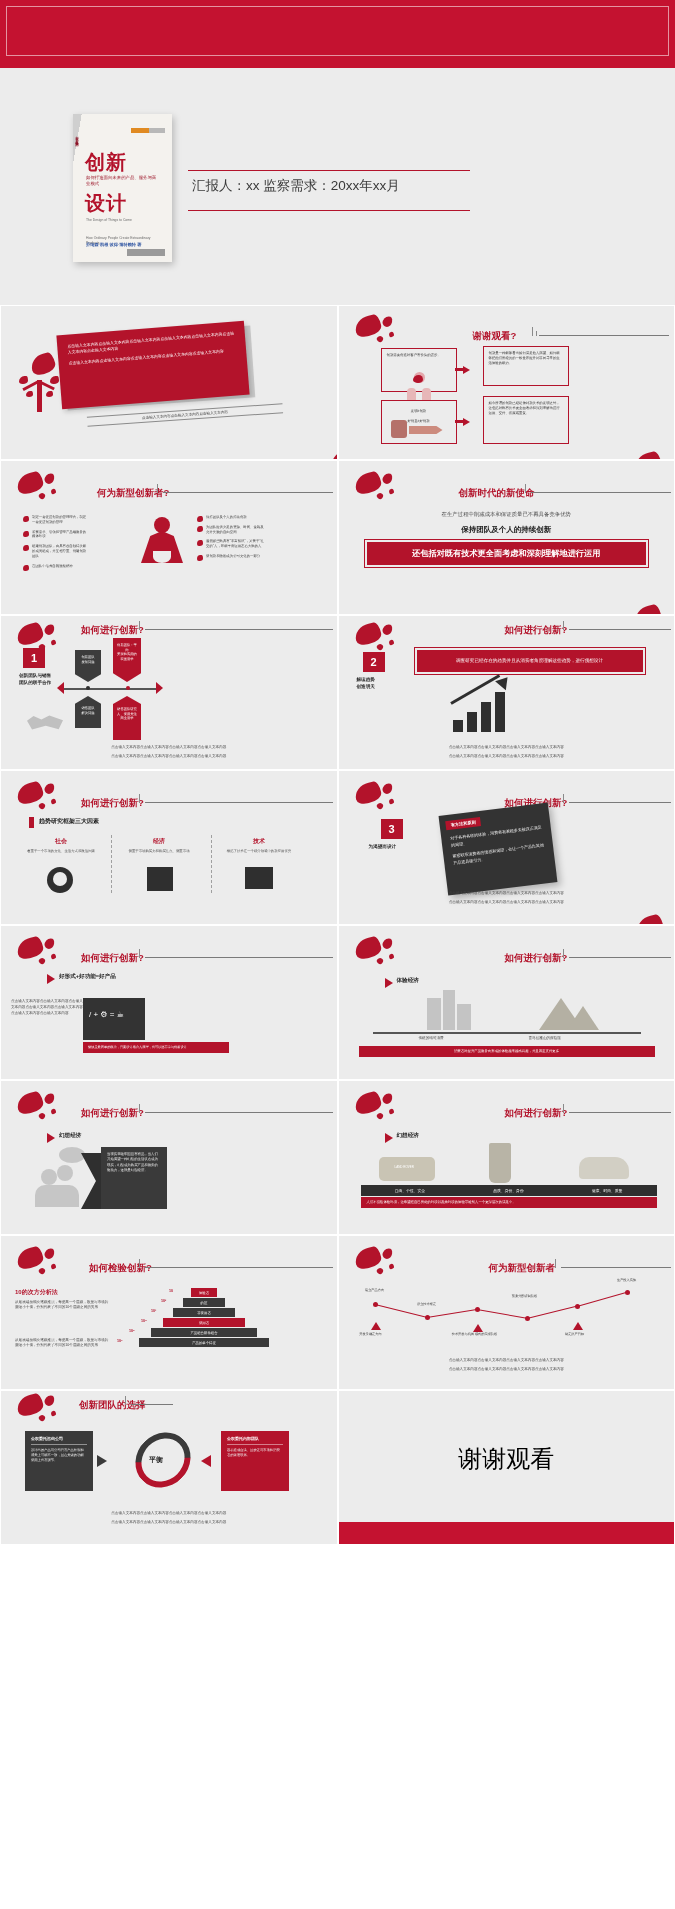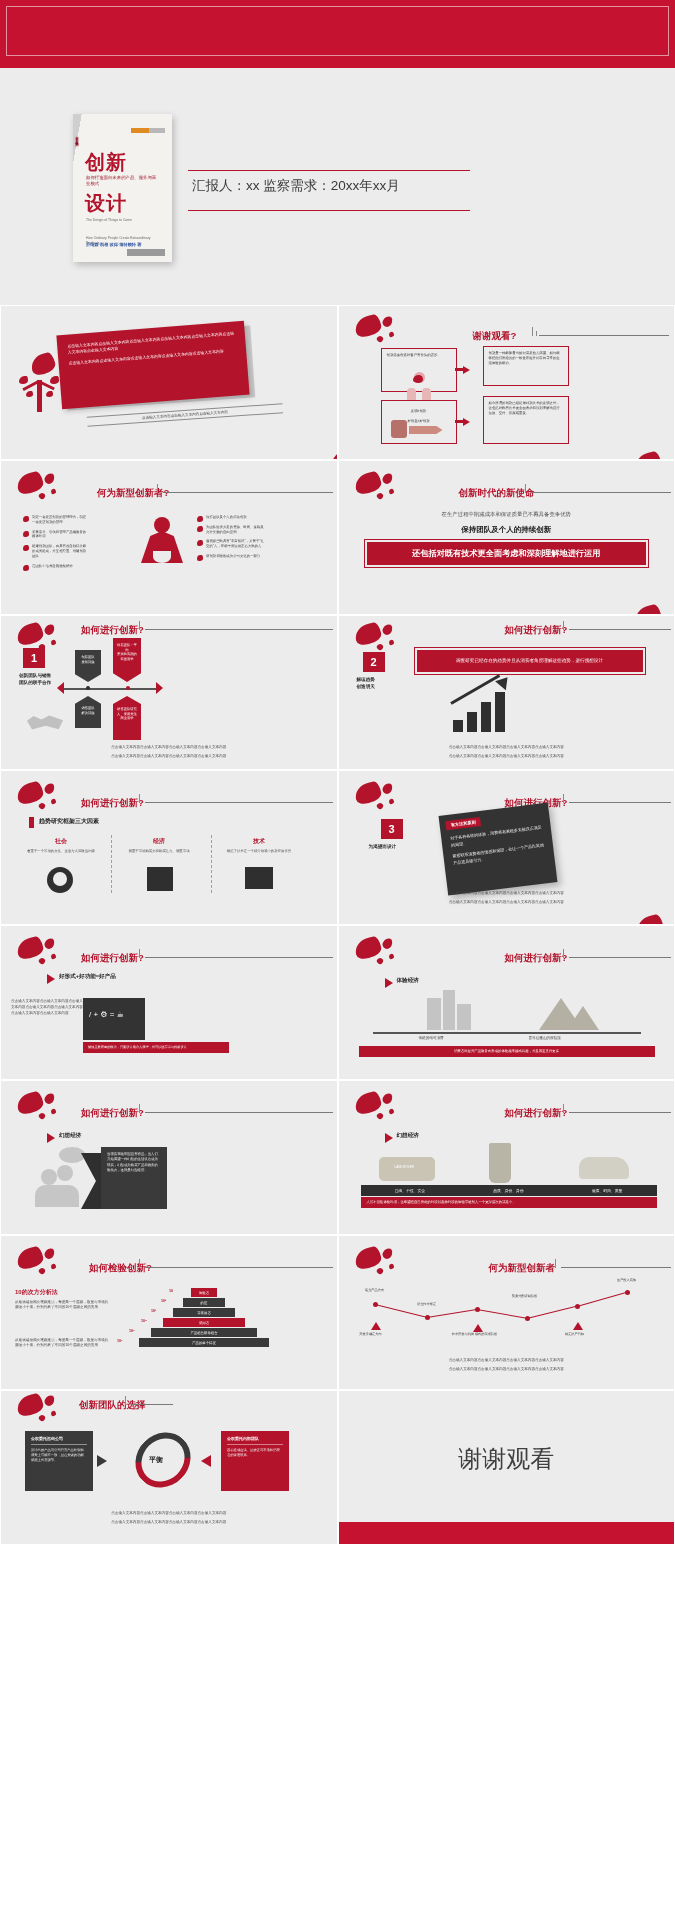--- a/index.html
+++ b/index.html
@@ -254,21 +254,21 @@
     border: 6px solid transparent; border-top-color: #3a3a3a; border-left-color: #3a3a3a;
     border-bottom-color: #b3132b; border-right-color: #b3132b; transform: rotate(45deg); }
   .ring-lbl { position: absolute; font-size: 7px; color: #1f1f1f; font-weight: bold; }
   .arrow-dark { position: absolute; width: 0; height: 0; border-left: 10px solid #3a3a3a;
     border-top: 6px solid transparent; border-bottom: 6px solid transparent; }
   .arrow-red-l { position: absolute; width: 0; height: 0; border-right: 10px solid #b3132b;
     border-top: 6px solid transparent; border-bottom: 6px solid transparent; }
 
   
   .thanks { position: absolute; left: 0; right: 0; top: 52px; text-align: center;
-    font-size: 24px; color: #404040; }
+    font-size: 24px; color: #000000; }
   .scallop-bot {
     position: absolute; left: 0; bottom: 0; width: 338px; height: 22px; background: #c41230;
   }
   .scallop-bot:before {
     content: ""; position: absolute; left: 0; top: -5px; width: 100%; height: 10px;
     background: radial-gradient(circle at 5px 10px, #c41230 5.2px, transparent 5.5px) repeat-x;
     background-size: 10px 12px;
   }
 </style>
 </head>

